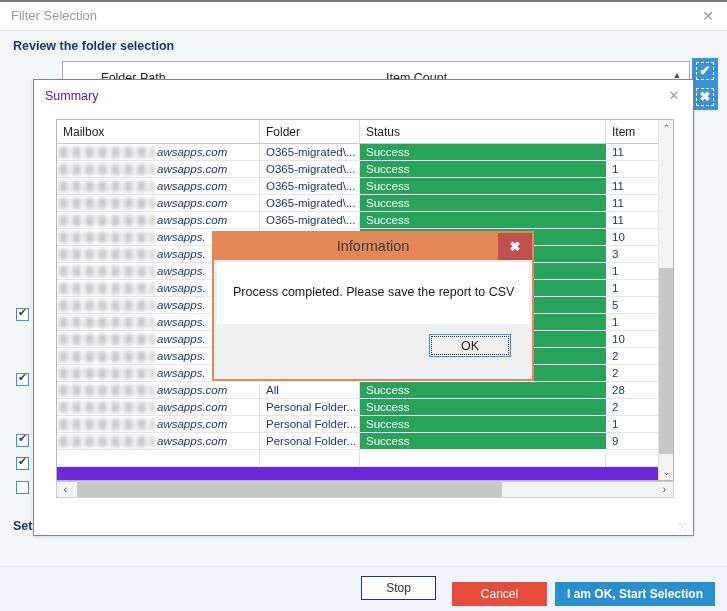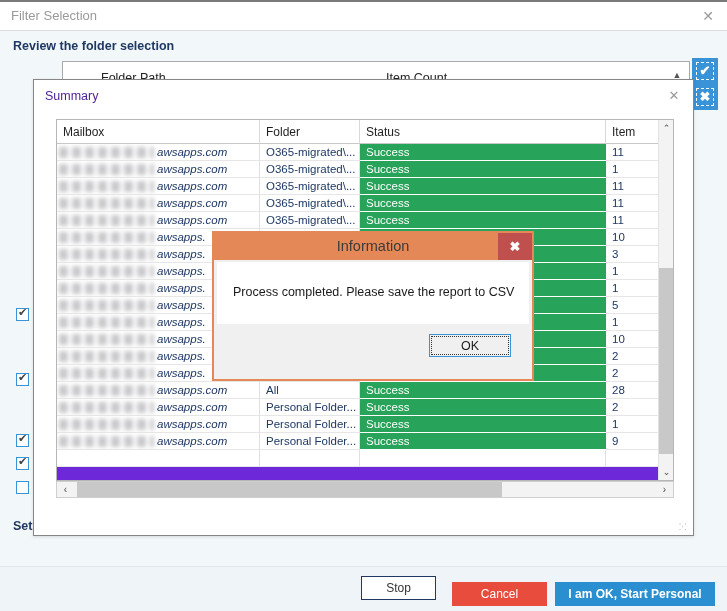--- a/index.html
+++ b/index.html
@@ -500,21 +500,21 @@
       <div class="glyph">✔</div>
     </div>
     <div class="blue-btn">
       <div class="dash-box"></div>
       <div class="glyph">✖</div>
     </div>
   </div>
 
   <div id="filter-footer">
     <button class="footer-btn" id="cancel-btn">Cancel</button>
-    <button class="footer-btn" id="start-btn">I am OK, Start Personal</button>
+    <button class="footer-btn" id="start-btn">I am OK, Start Selection</button>
   </div>
 </div>
 
 <div id="summary-dialog">
   <div id="summary-title">Summary</div>
   <div id="summary-close">✕</div>
 
   <div id="grid-wrap">
     <div id="grid-header">
       <div class="gh-cell" id="gh-mailbox">Mailbox</div>

